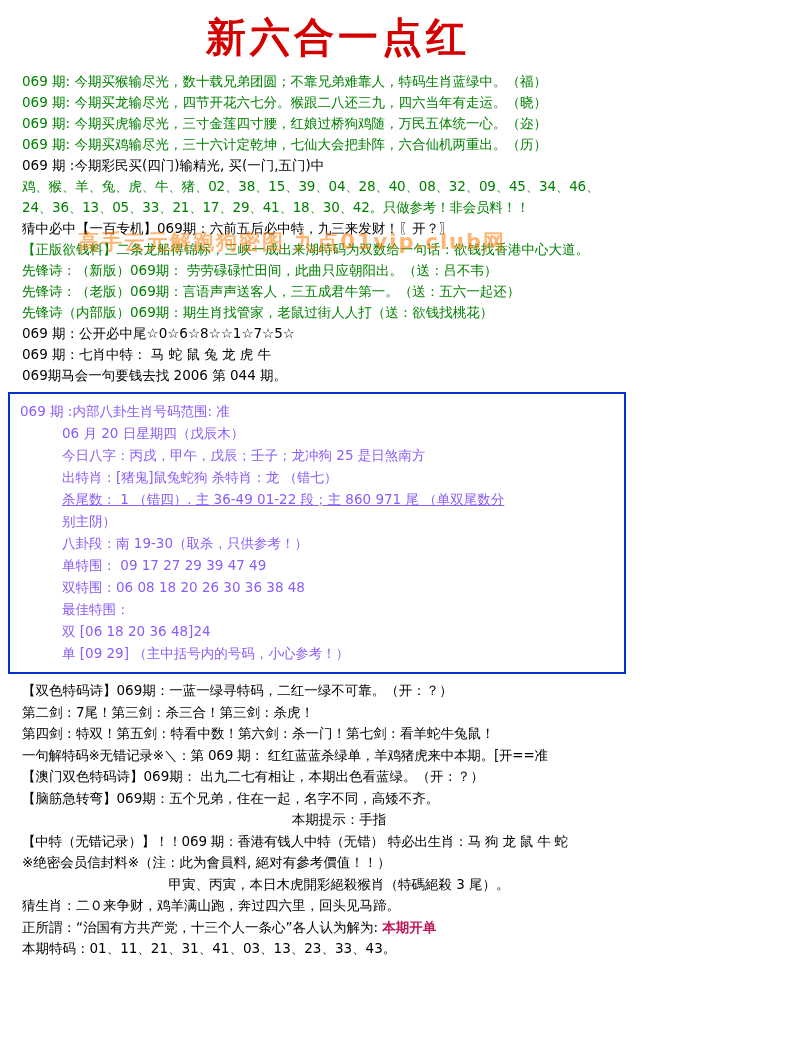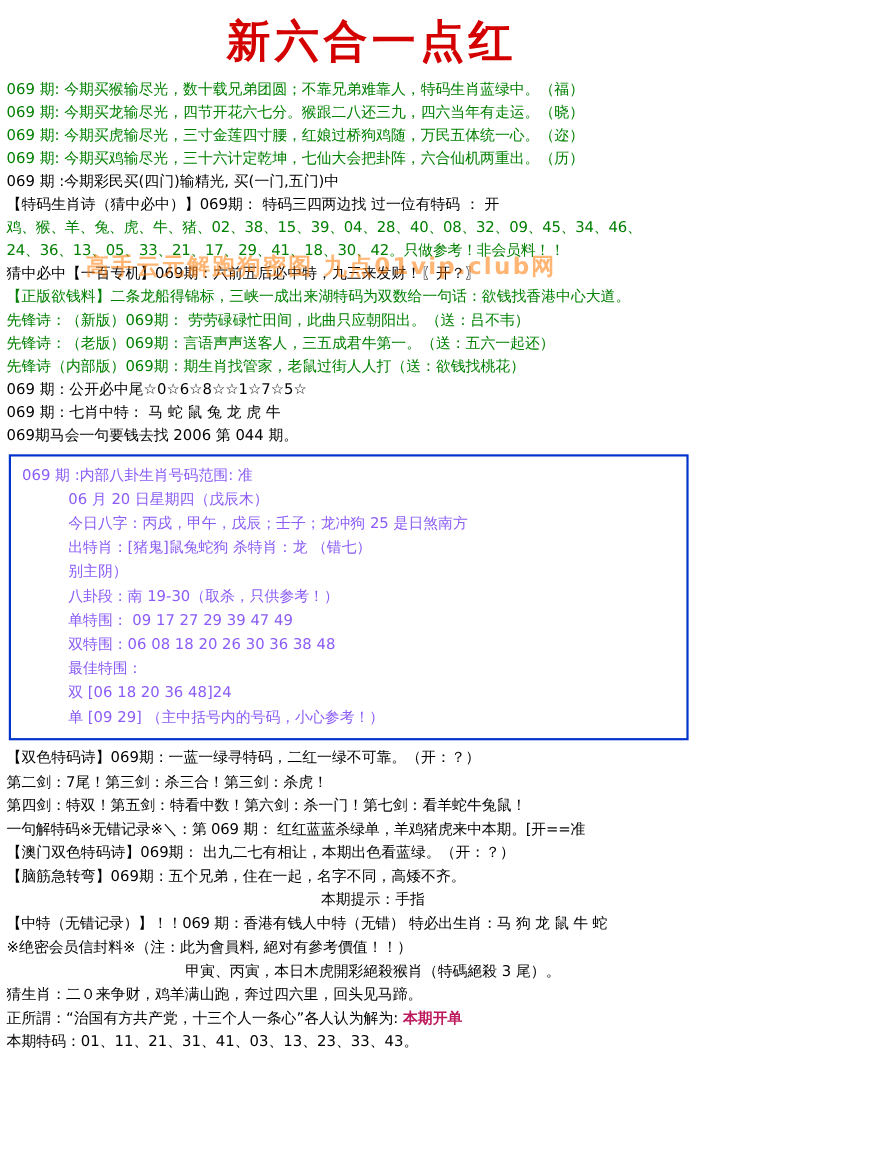--- a/index.html
+++ b/index.html
@@ -24,21 +24,21 @@
     text-align: center;
     color: #d40000;
     font-family: "DejaVu Serif", "Liberation Serif", serif;
     font-weight: bold;
     font-size: 40px;
     letter-spacing: 4px;
     padding: 10px 0 6px 0;
     margin: 0;
   }
   .lines {
-    padding: 0 4px;
+    padding: 0 20px;
   }
   .row {
     line-height: 21px;
     white-space: nowrap;
     padding-left: 2px;
   }
   .g { color: #008000; }
   .r { color: #be185d; }
   .k { color: #000000; }
   .bluebox {
@@ -77,38 +77,38 @@
   <h1 class="title">新六合一点红</h1>
 
   <div class="watermark">高手云元解跑狗密图 九点01vip.club网</div>
 
   <div class="lines">
     <div class="row g">069 期: 今期买猴输尽光，数十载兄弟团圆；不靠兄弟难靠人，特码生肖蓝绿中。（福）</div>
     <div class="row g">069 期: 今期买龙输尽光，四节开花六七分。猴跟二八还三九，四六当年有走运。（晓）</div>
     <div class="row g">069 期: 今期买虎输尽光，三寸金莲四寸腰，红娘过桥狗鸡随，万民五体统一心。（迩）</div>
     <div class="row g">069 期: 今期买鸡输尽光，三十六计定乾坤，七仙大会把卦阵，六合仙机两重出。（历）</div>
     <div class="row k">069 期 :今期彩民买(四门)输精光, 买(一门,五门)中</div>
-    <div class="row k">【特码生肖诗（猜中必中）】069期：  特码三四两边找   过一位有特码 ：  开</div>
     <div class="row g tight">鸡、猴、羊、兔、虎、牛、猪、02、38、15、39、04、28、40、08、32、09、45、34、46、</div>
     <div class="row g tight">24、36、13、05、33、21、17、29、41、18、30、42。只做参考！非会员料！！</div>
     <div class="row k">猜中必中【一百专机】069期：六前五后必中特，九三来发财！〖开？〗</div>
     <div class="row g">【正版欲钱料】二条龙船得锦标，三峡一成出来湖特码为双数给一句话：欲钱找香港中心大道。</div>
     <div class="row g">先锋诗：（新版）069期：  劳劳碌碌忙田间，此曲只应朝阳出。（送：吕不韦）</div>
     <div class="row g">先锋诗：（老版）069期：言语声声送客人，三五成君牛第一。（送：五六一起还）</div>
     <div class="row g">先锋诗（内部版）069期：期生肖找管家，老鼠过街人人打（送：欲钱找桃花）</div>
     <div class="row k">069 期：公开必中尾☆0☆6☆8☆☆1☆7☆5☆</div>
     <div class="row k">069 期：七肖中特：      马  蛇  鼠  兔  龙  虎  牛</div>
     <div class="row k">069期马会一句要钱去找 2006 第 044 期。</div>
   </div>
 
   <div class="bluebox">
     <div class="row">069 期 :内部八卦生肖号码范围: 准</div>
     <div class="row indent1">06 月 20 日星期四（戊辰木）</div>
     <div class="row indent1">今日八字：丙戌，甲午，戊辰；壬子；龙冲狗 25 是日煞南方</div>
     <div class="row indent1">出特肖：[猪鬼]鼠兔蛇狗  杀特肖：龙   （错七）</div>
+    <div class="row indent1 u">杀尾数： 1 （错四）. 主 36-49 01-22 段；主 860 971 尾  （单双尾数分</div>
     <div class="row indent1">别主阴）</div>
     <div class="row indent1">八卦段：南 19-30（取杀，只供参考！）</div>
     <div class="row indent1">单特围：  09 17 27 29 39 47 49</div>
     <div class="row indent1">双特围：06 08 18 20 26 30 36 38 48</div>
     <div class="row indent1">最佳特围：</div>
     <div class="row indent1">双  [06 18 20 36 48]24</div>
     <div class="row indent1">单 [09 29] （主中括号内的号码，小心参考！）</div>
   </div>
 
   <div class="lines bottom-block">

